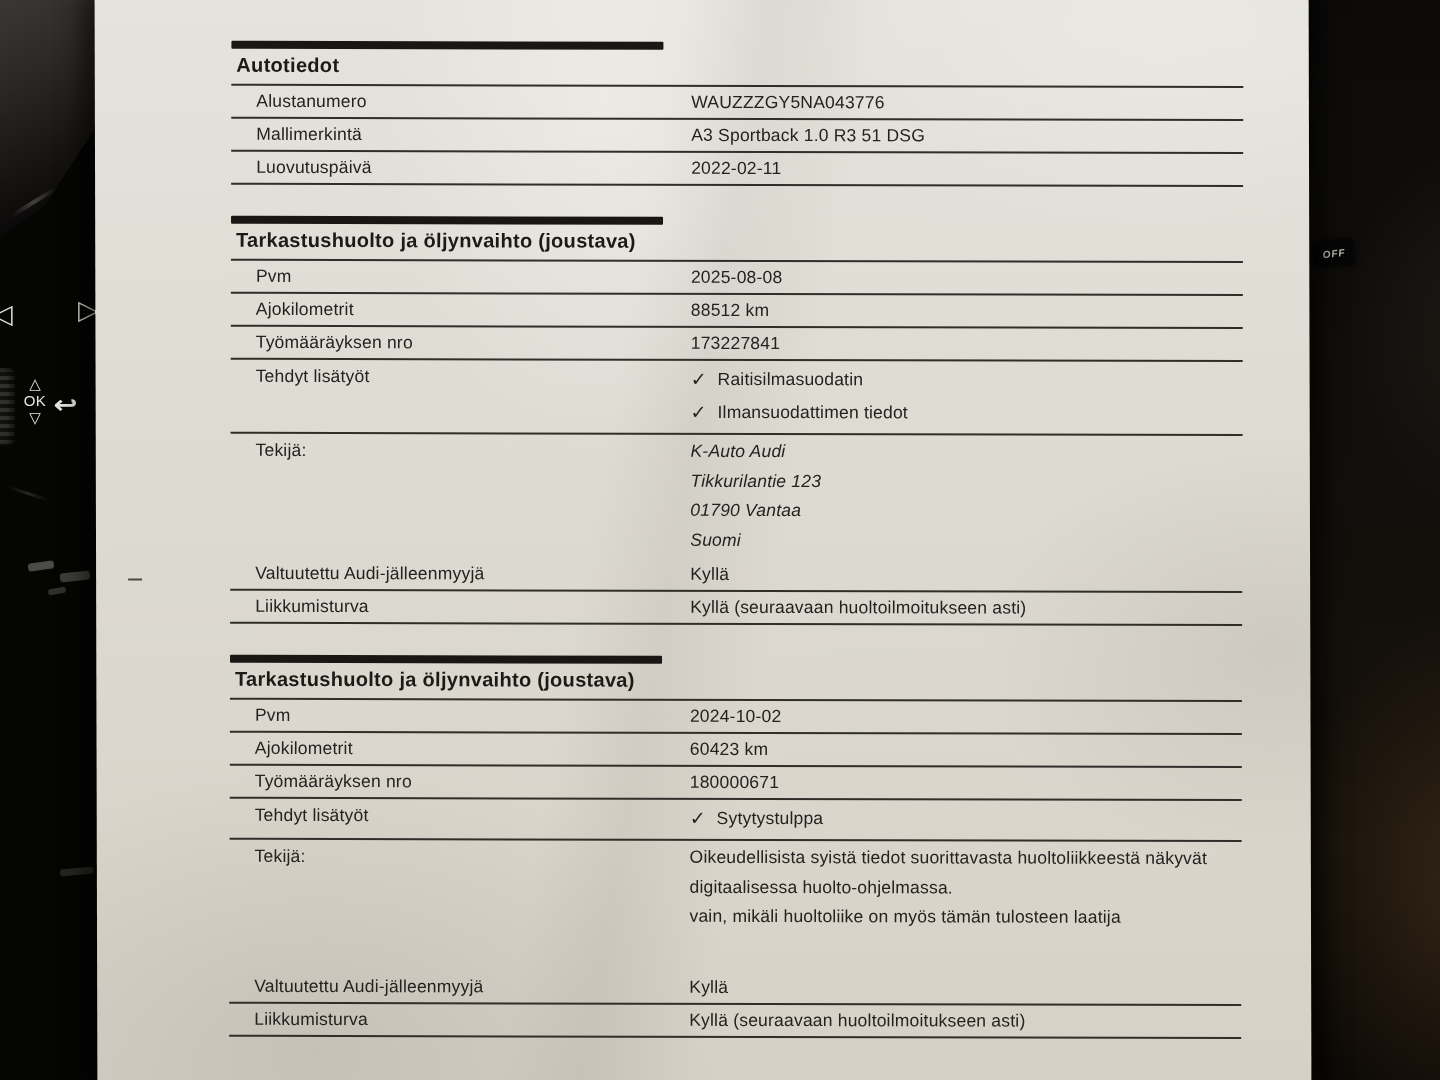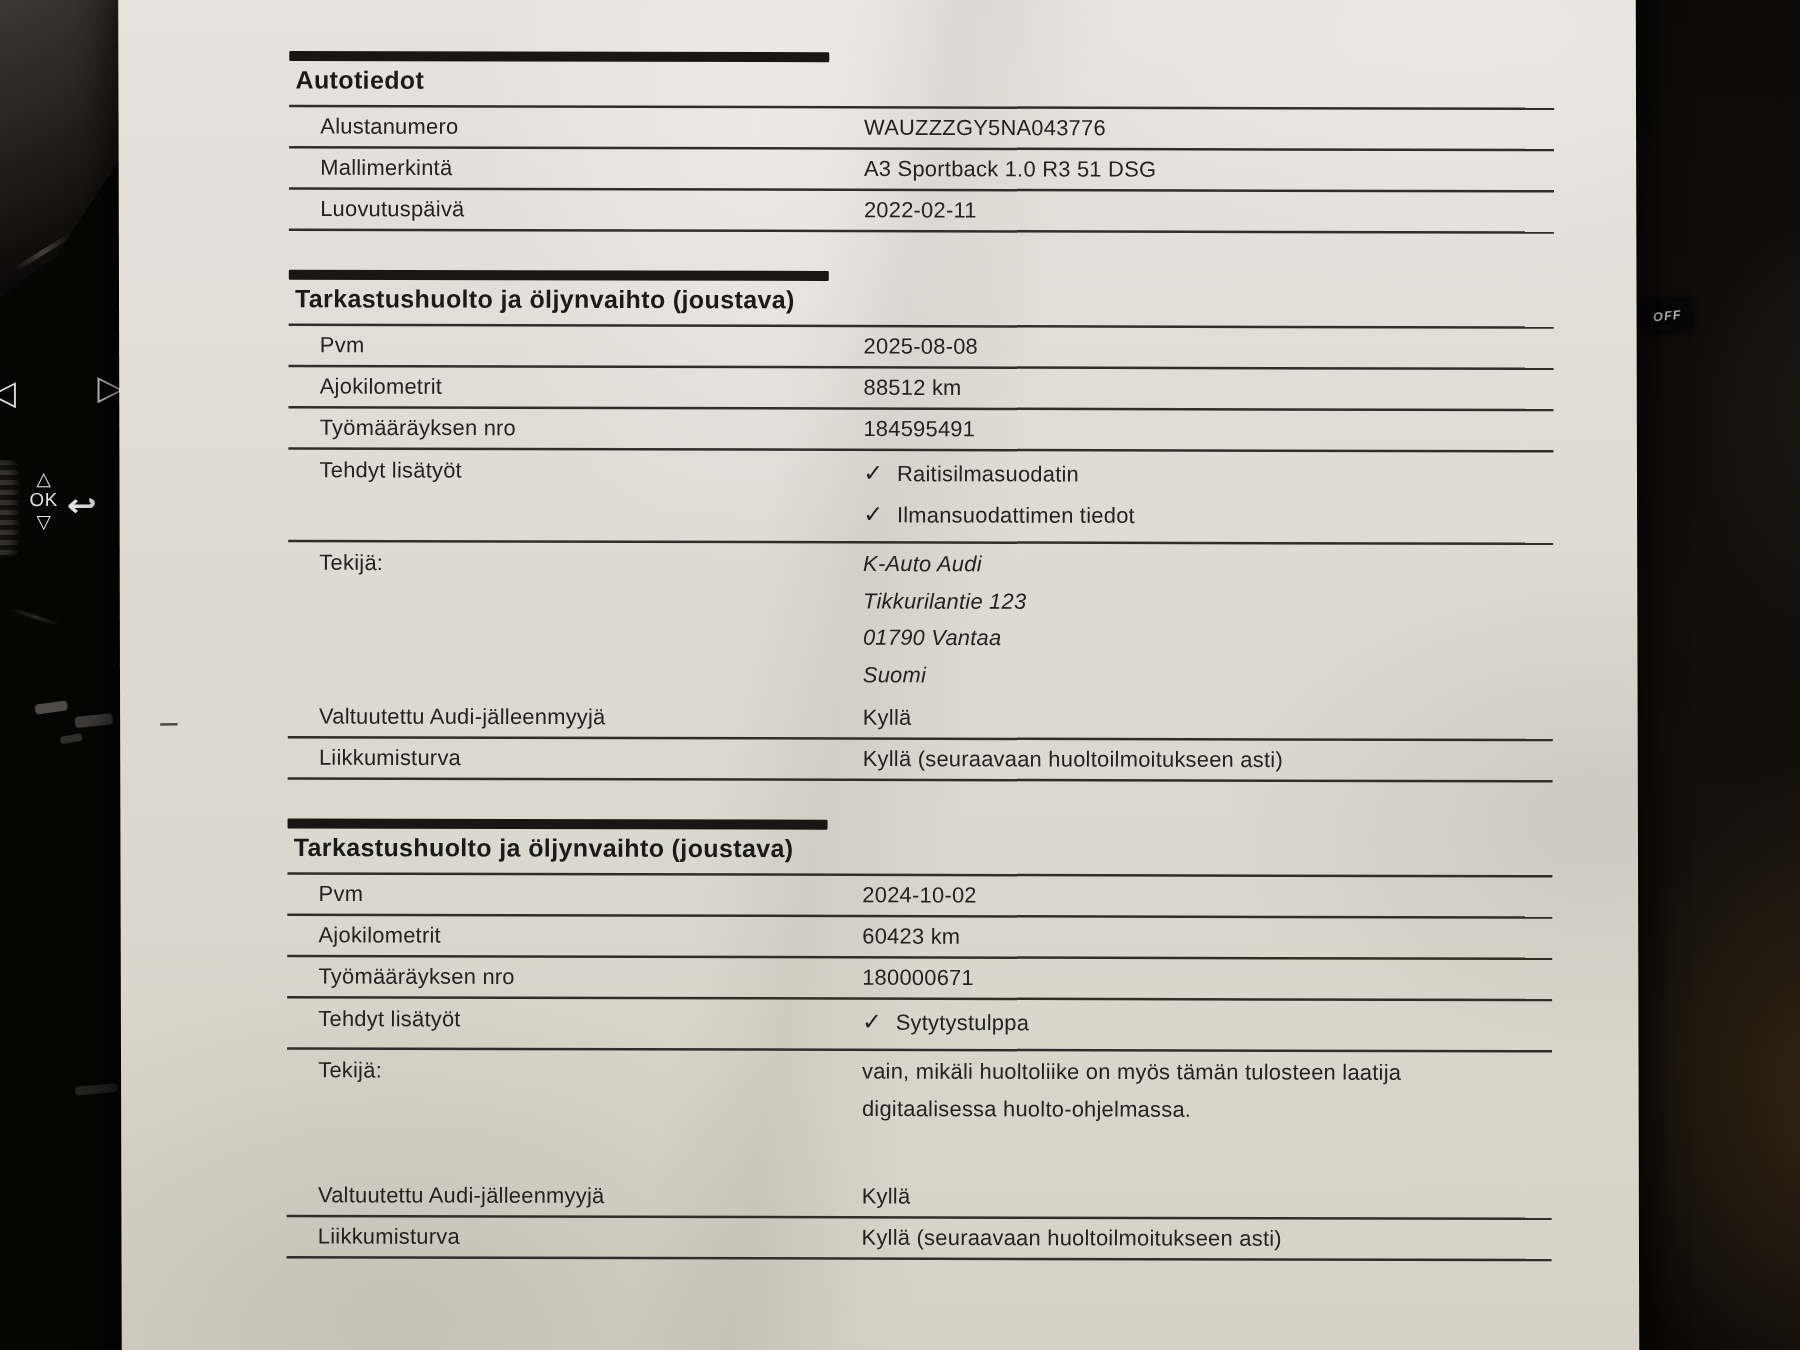--- a/index.html
+++ b/index.html
@@ -142,21 +142,21 @@
       <div class="row">
         <span class="lbl">Pvm</span>
         <span class="val">2025-08-08</span>
       </div>
       <div class="row">
         <span class="lbl">Ajokilometrit</span>
         <span class="val">88512 km</span>
       </div>
       <div class="row">
         <span class="lbl">Työmääräyksen nro</span>
-        <span class="val">184595491</span>
+        <span class="val">173227841</span>
       </div>
       <div class="row stack">
         <span class="lbl">Tehdyt lisätyöt</span>
         <div class="vcol">
           <div class="check-line">
             <span class="chk">✓</span>
             <span class="val">Raitisilmasuodatin</span>
           </div>
           <div class="check-line">
             <span class="chk">✓</span>
@@ -203,22 +203,23 @@
         <div class="vcol">
           <div class="check-line">
             <span class="chk">✓</span>
             <span class="val">Sytytystulppa</span>
           </div>
         </div>
       </div>
       <div class="row stack noline">
         <span class="lbl">Tekijä:</span>
         <div class="vcol">
+          <span class="val para-line">Oikeudellisista syistä tiedot suorittavasta huoltoliikkeestä näkyvät</span>
+          <span class="val para-line">digitaalisessa huolto-ohjelmassa.</span>
           <span class="val para-line">vain, mikäli huoltoliike on myös tämän tulosteen laatija</span>
-          <span class="val para-line">digitaalisessa huolto-ohjelmassa.</span>
         </div>
       </div>
       <div class="row gap-top">
         <span class="lbl">Valtuutettu Audi-jälleenmyyjä</span>
         <span class="val">Kyllä</span>
       </div>
       <div class="row">
         <span class="lbl">Liikkumisturva</span>
         <span class="val">Kyllä (seuraavaan huoltoilmoitukseen asti)</span>
       </div>

